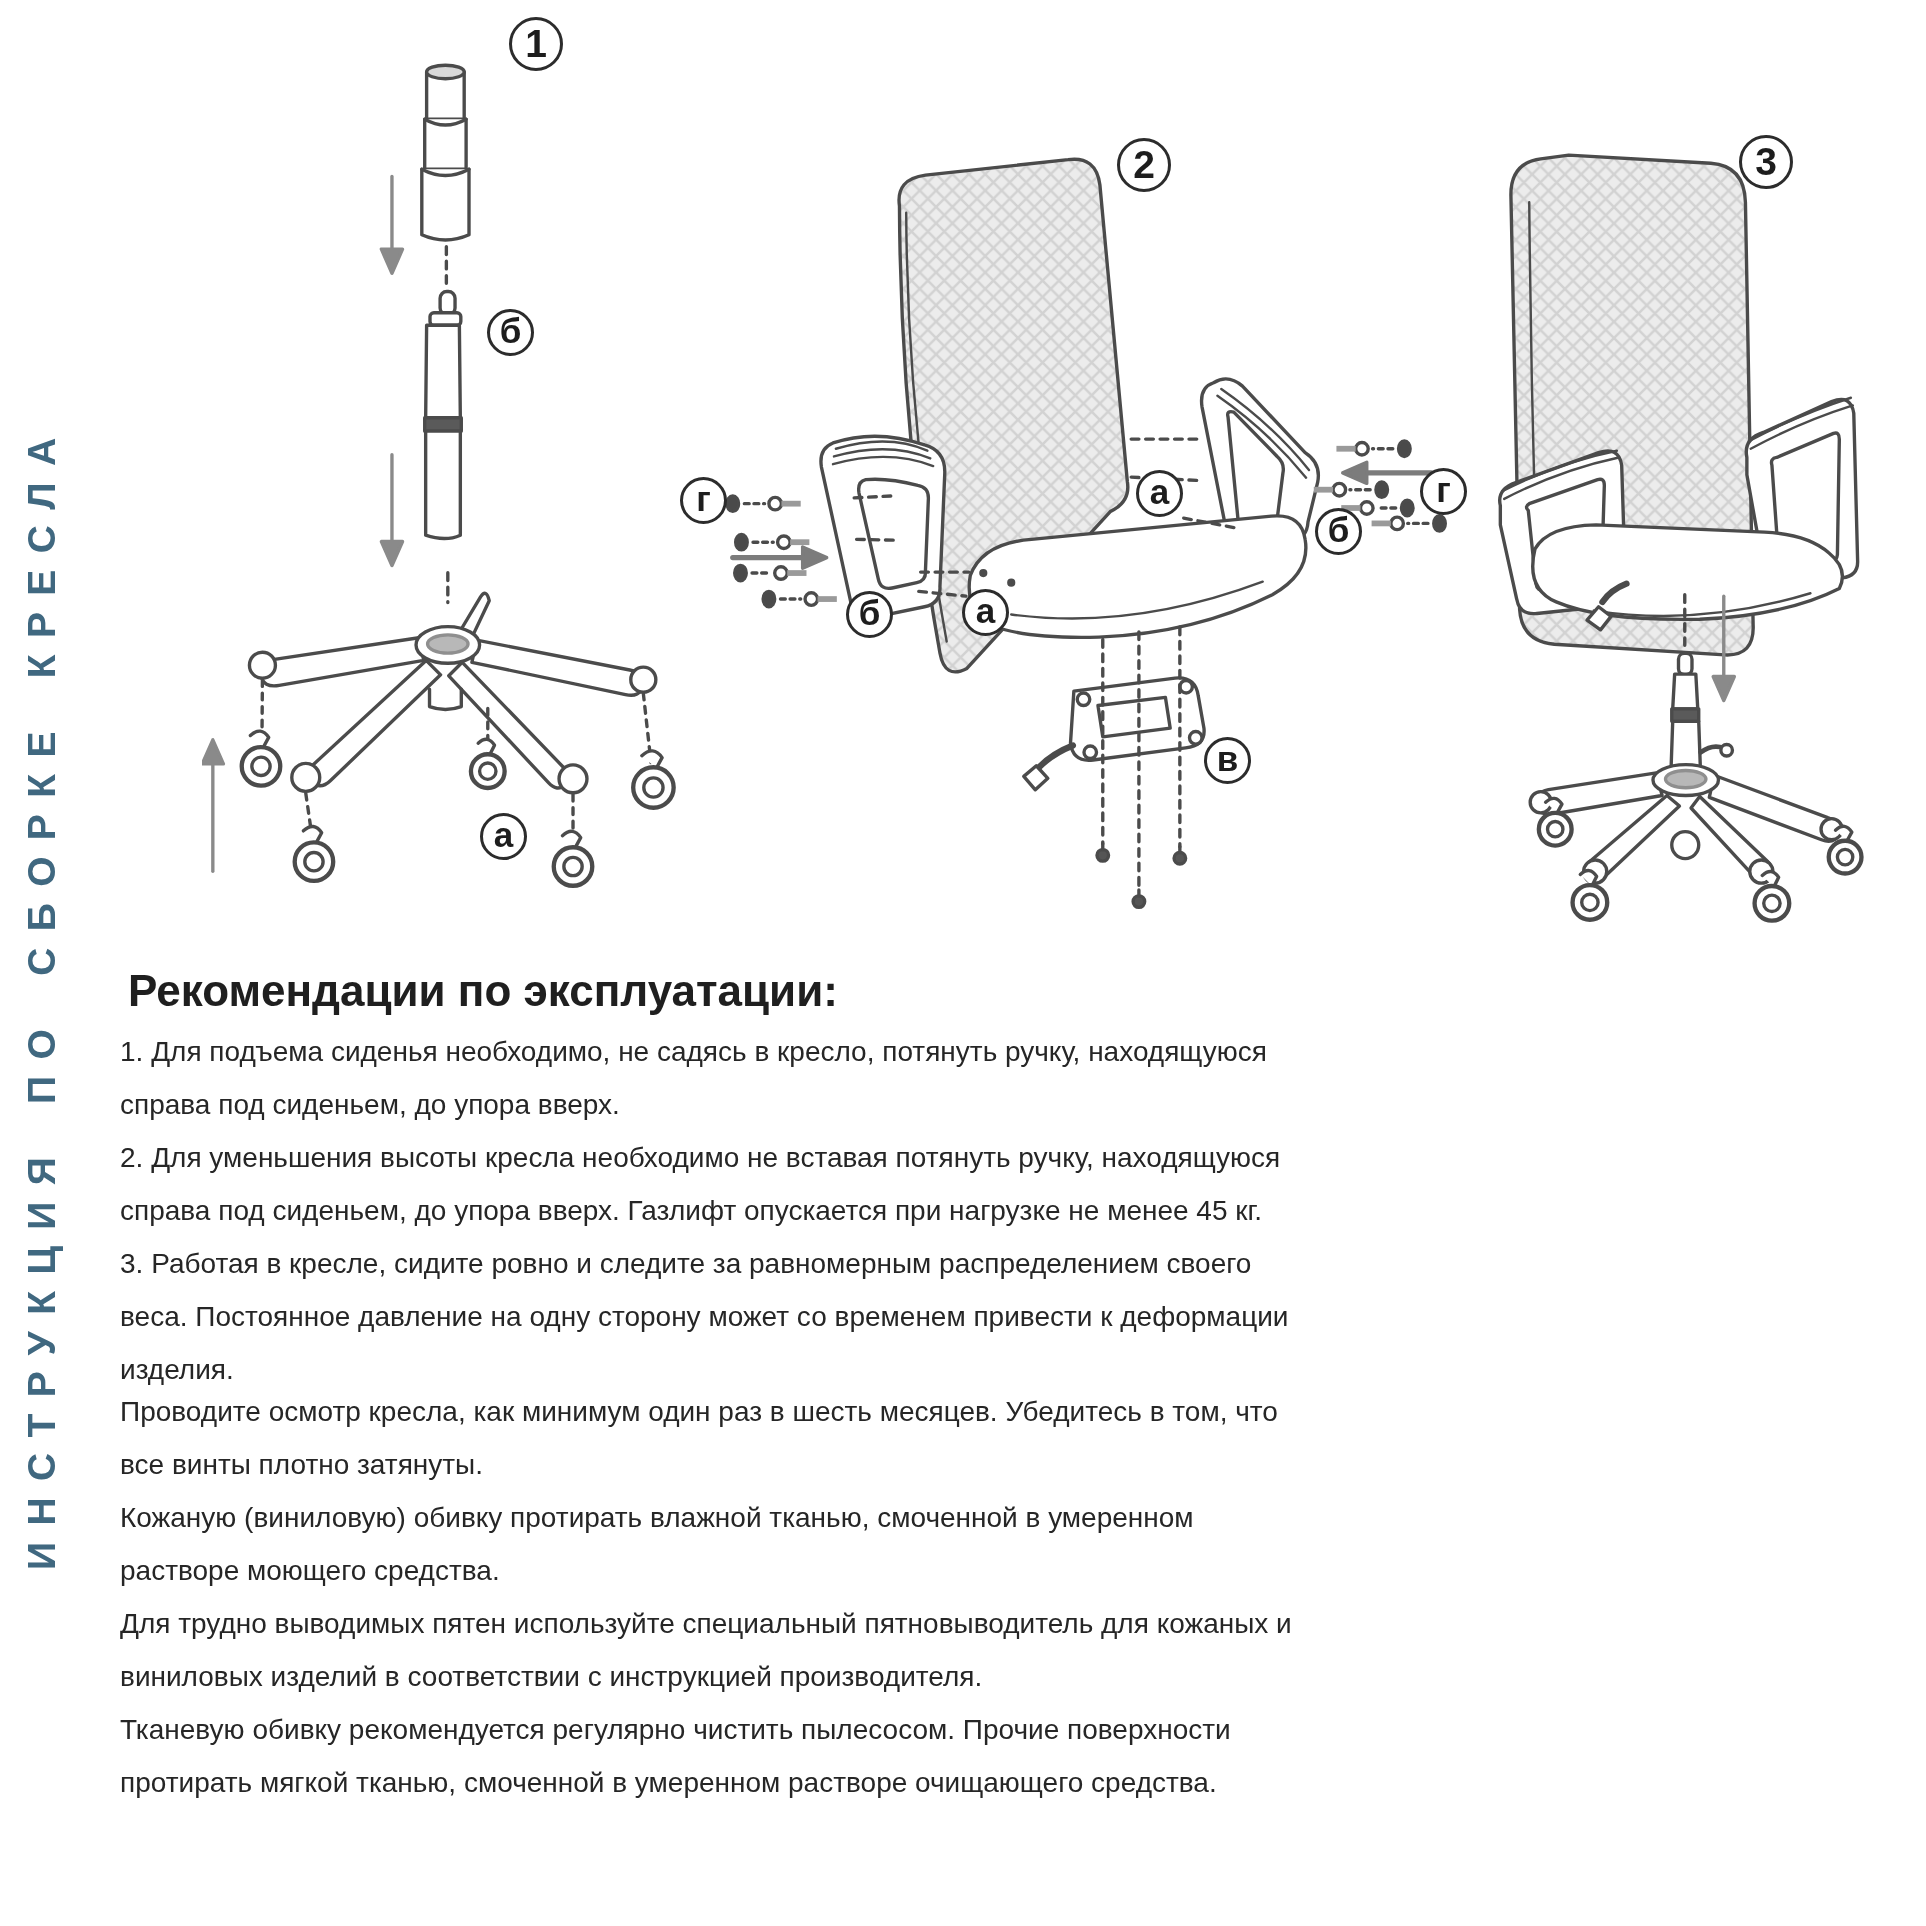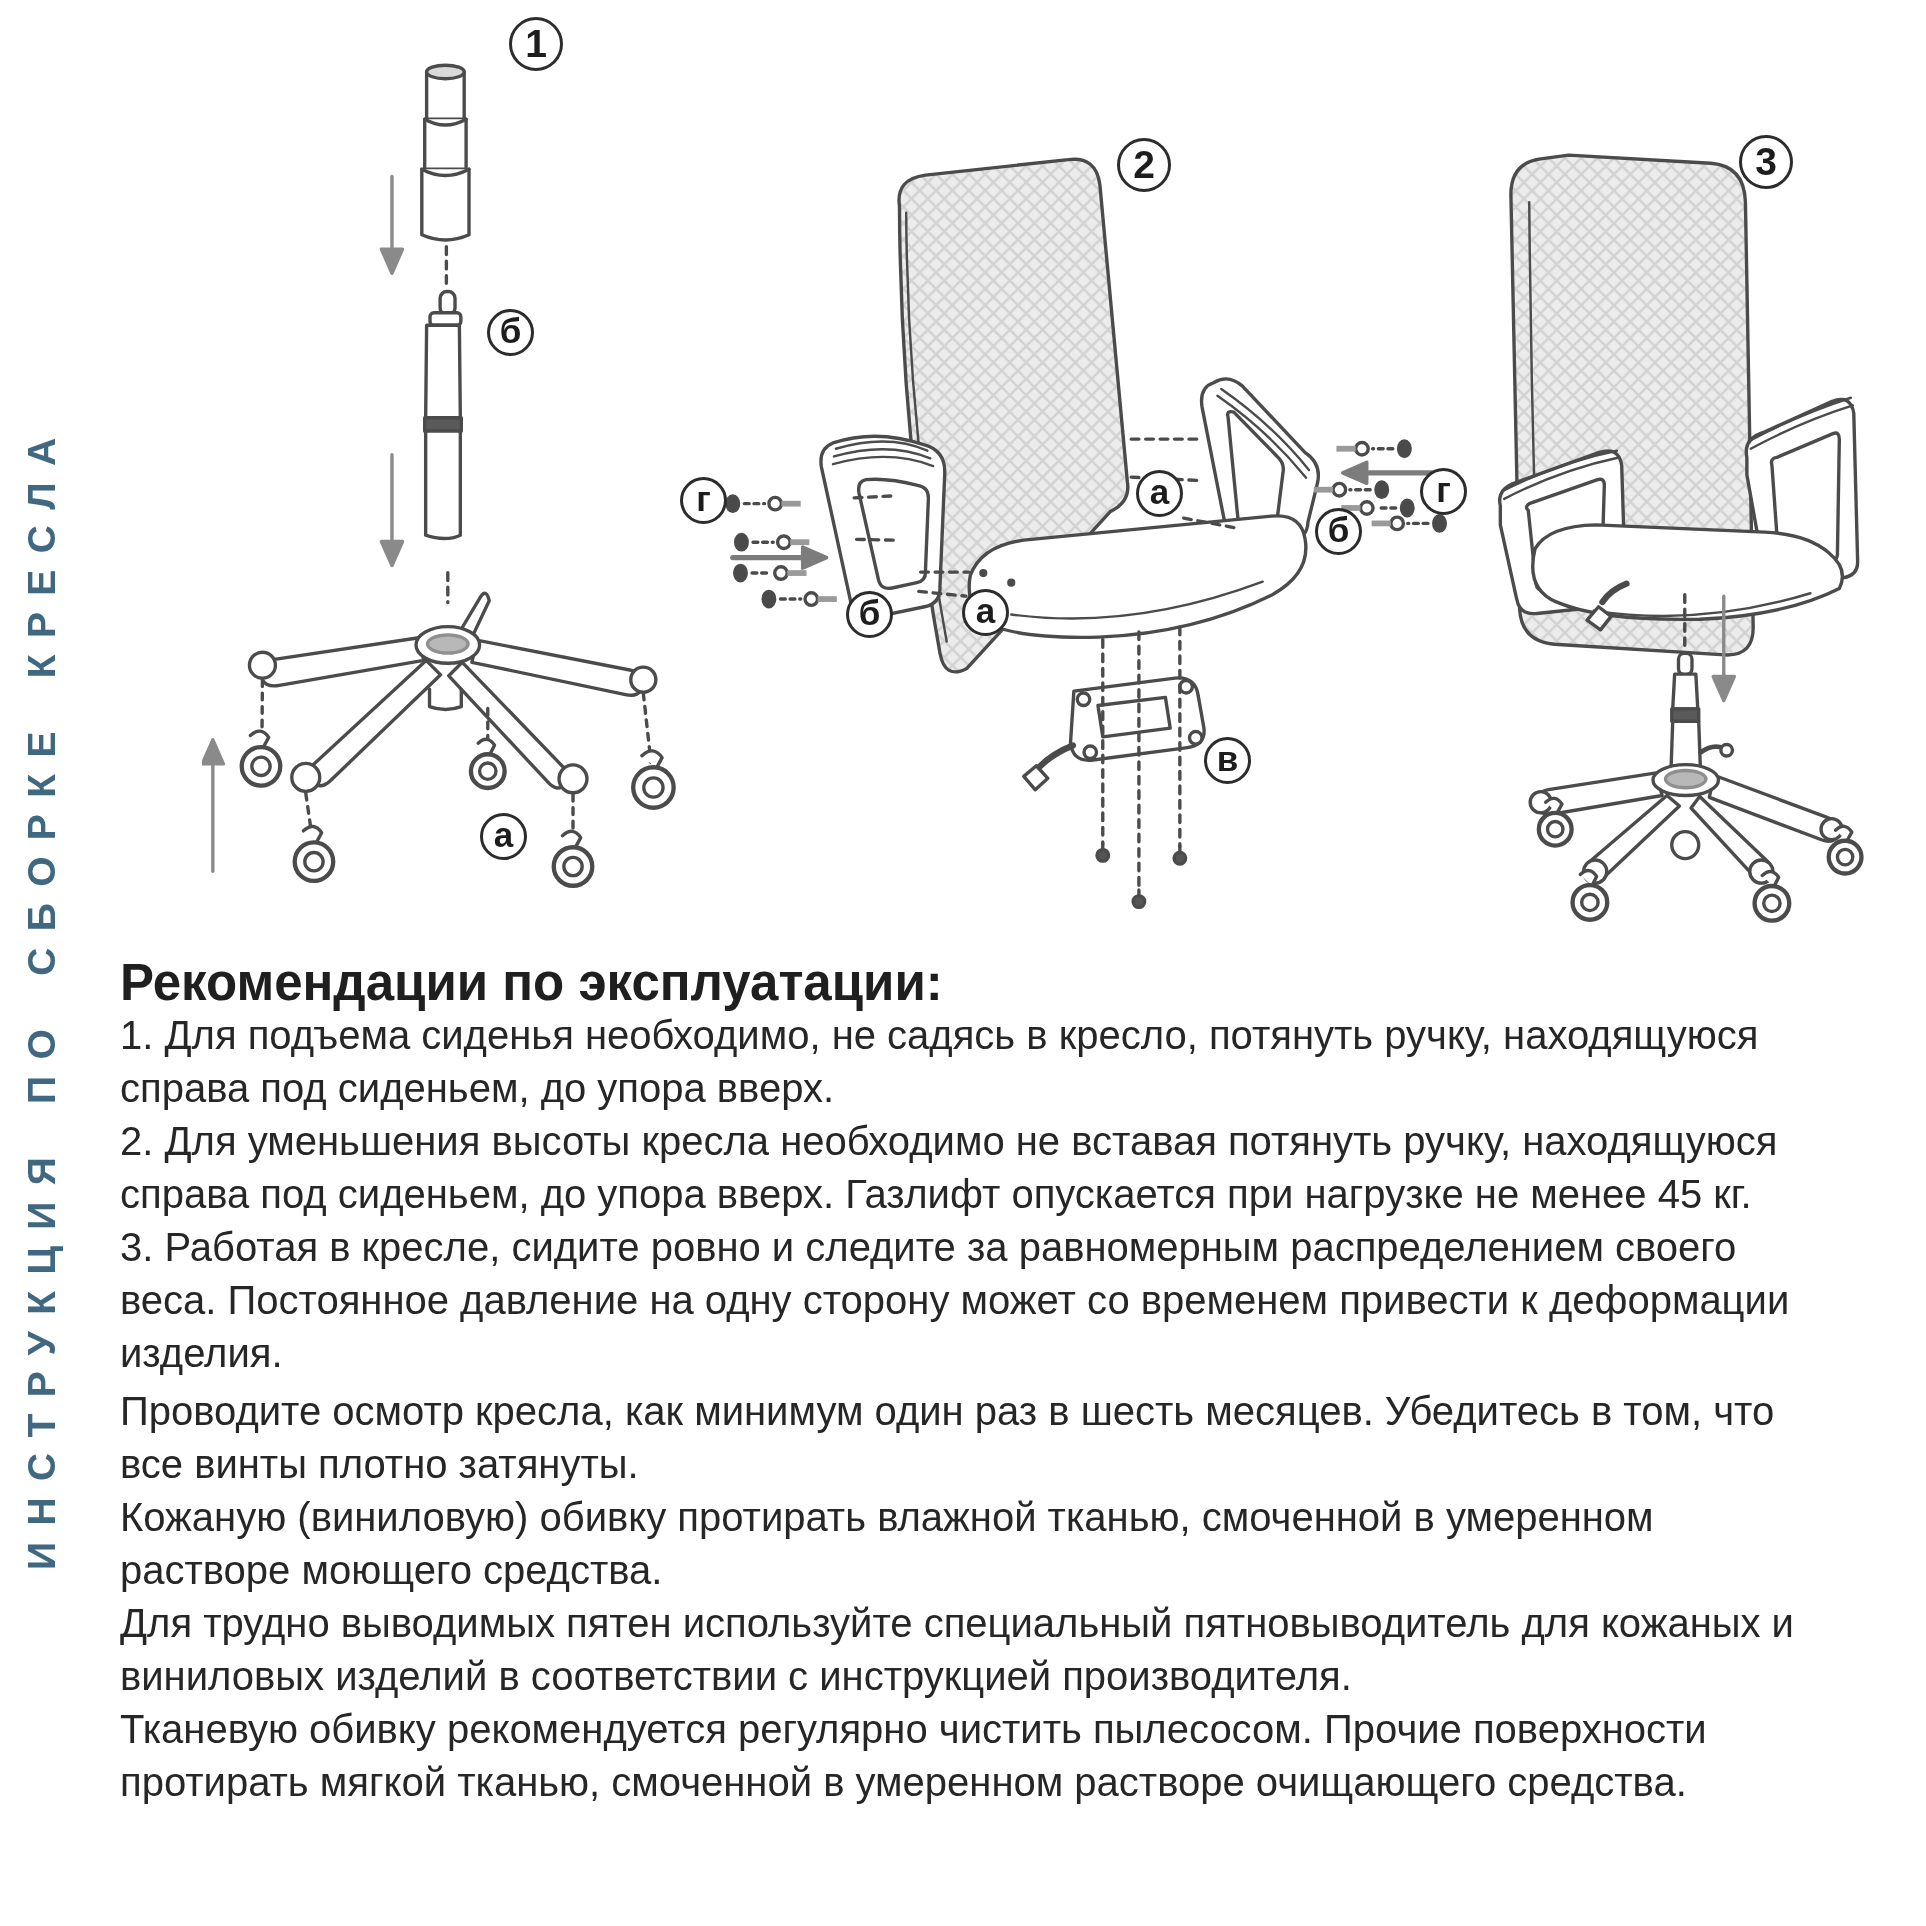--- a/index.html
+++ b/index.html
@@ -19,25 +19,25 @@
   
   .circle-num,.circle-letter{
     position:absolute;box-sizing:border-box;background:#ffffff;border-radius:50%;
     display:flex;align-items:center;justify-content:center;color:#1d1d1d;font-weight:700;
   }
   .circle-num{width:54px;height:54px;border:3.9px solid #2c2c2c;font-size:39px;}
   .circle-letter{width:47px;height:47px;border:3.4px solid #2c2c2c;font-size:35px;padding-bottom:2.9px;}
   
   .section{position:absolute;left:120px;width:1777px;color:#262626;}
   .section h2{
-    margin:0;font-size:51px;line-height:53px;font-weight:700;color:#1f1f1f;
+    margin:8px;font-size:44px;line-height:53px;font-weight:700;color:#1f1f1f;
     font-family:"Liberation Sans", sans-serif;
   }
   .section .body{
-    margin:0;font-size:40px;line-height:53px;white-space:pre-line;color:#262626;
+    margin:0;font-size:28px;line-height:53px;white-space:pre-line;color:#262626;
   }
 </style>
 </head>
 <body>
 
 <div class="canvas">
 
   <div class="sidebar-title">ИНСТРУКЦИЯ ПО СБОРКЕ КРЕСЛА</div>
 
   <div class="diagram" style="left:202px;top:19px;width:482px;height:886px;">

